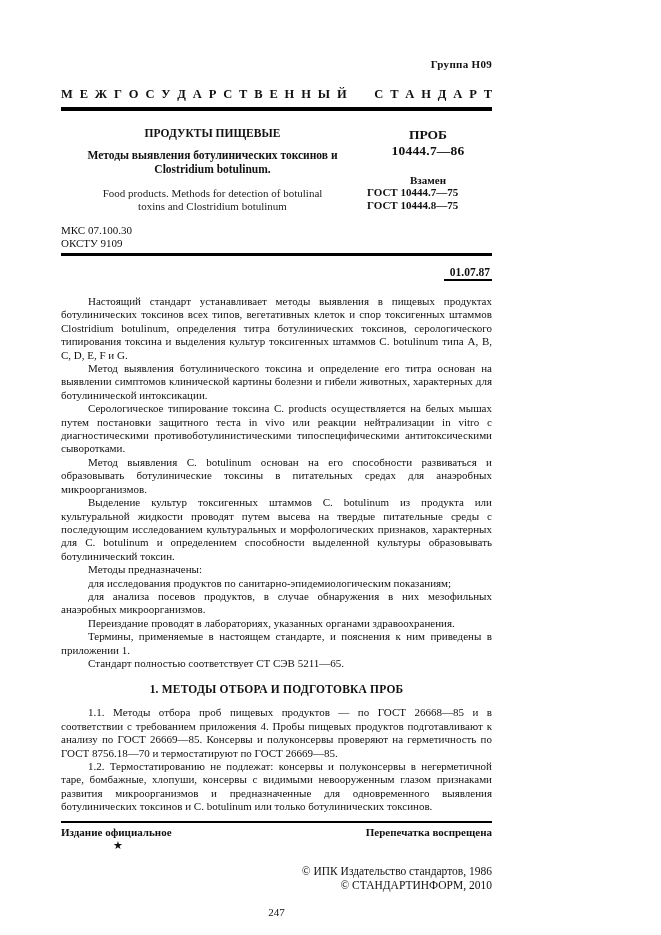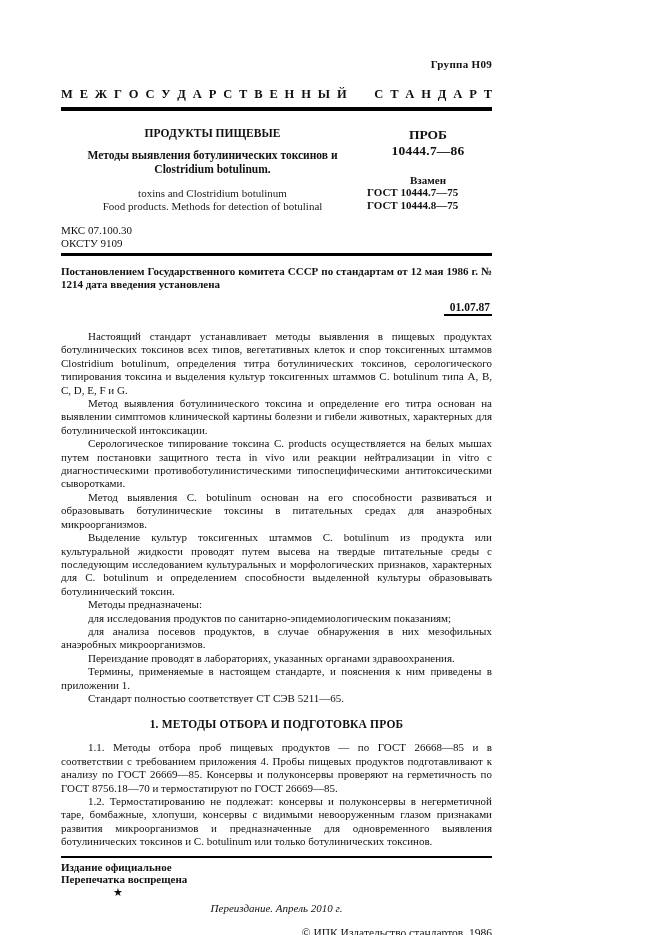--- a/index.html
+++ b/index.html
@@ -41,21 +41,21 @@
   .body-text{margin-top:14px;}
   .body-text p, .section p{
     margin:0;font-size:11px;line-height:13.4px;
     text-align:justify;text-indent:27px;
   }
   .section-heading{
     text-align:center;font-size:11.5px;font-weight:bold;
     margin:13px 0 11px 0;letter-spacing:.2px;
   }
   .footer{margin-top:7px;}
-  .footer-row{display:flex;justify-content:space-between;margin-top:3px;font-size:11px;font-weight:bold;flex-direction:column;}
+  .footer-row{display:flex;justify-content:space-between;margin-top:3px;font-size:11px;font-weight:bold;}
   .star{margin-left:52px;font-size:11px;margin-top:1px;}
   .reissue{text-align:center;font-style:italic;font-size:11px;margin-top:3px;}
   .copyrights{text-align:right;font-size:11.5px;line-height:14.5px;margin-top:12px;}
   .page-number{text-align:center;font-size:11px;margin-top:13px;}
 </style>
 </head>
 <body>
 
 <div class="page">
 
@@ -94,41 +94,40 @@
   <div class="rule-thick"></div>
 
   <div class="title-block">
     <div class="title-left">
       <div class="title-ru">ПРОДУКТЫ ПИЩЕВЫЕ</div>
       <div class="subtitle-ru">
         <div>Методы выявления ботулинических токсинов и</div>
         <div>Clostridium  botulinum.</div>
       </div>
       <div class="title-en">
+        <div>Food products. Methods for detection of botulinal</div>
         <div>toxins and Clostridium botulinum</div>
-        <div>Food products. Methods for detection of botulinal</div>
       </div>
     </div>
     <div class="title-right">
       <div class="gost-label">ПРОБ</div>
       <div class="gost-number">10444.7—86</div>
       <div class="replaces-label">Взамен</div>
       <div class="replaces-item">ГОСТ 10444.7—75</div>
       <div class="replaces-item">ГОСТ 10444.8—75</div>
     </div>
   </div>
 
   <div class="codes">
     <div>МКС 07.100.30</div>
     <div>ОКСТУ 9109</div>
   </div>
 
   <div class="rule-mid"></div>
 
-  <div class="resolution">Постановлением Государственного комитета СССР по стандартам от 12 мая 1986 г. № 1214 дата введения установлена</div>
   <div class="effective-date-row">
     <span class="effective-date">01.07.87</span>
   </div>
 
   <div class="body-text">
     <p>Настоящий стандарт устанавливает методы выявления в пищевых продуктах ботулинических токсинов всех типов, вегетативных клеток и спор токсигенных штаммов Clostridium botulinum, определения титра ботулинических токсинов, серологического типирования токсина и выделения культур токсигенных штаммов C. botulinum типа A, B, C, D, E, F и G.</p>
     <p>Метод выявления ботулинического токсина и определение его титра основан на выявлении симптомов клинической картины болезни и гибели животных, характерных для ботулинической интоксикации.</p>
     <p>Серологическое типирование токсина C. products осуществляется на белых мышах путем постановки защитного теста in vivo или реакции нейтрализации in vitro с диагностическими противоботулинистическими типоспецифическими антитоксическими сыворотками.</p>
     <p>Метод выявления C. botulinum основан на его способности развиваться и образовывать ботулинические токсины в питательных средах для анаэробных микроорганизмов.</p>
     <p>Выделение культур токсигенных штаммов C. botulinum из продукта или культуральной жидкости проводят путем высева на твердые питательные среды с последующим исследованием культуральных и морфологических признаков, характерных для C. botulinum и определением способности выделенной культуры образовывать ботулинический токсин.</p>
@@ -146,21 +145,20 @@
     <p>1.2. Термостатированию не подлежат: консервы и полуконсервы в негерметичной таре, бомбажные, хлопуши, консервы с видимыми невооруженным глазом признаками развития микроорганизмов и предназначенные для одновременного выявления ботулинических токсинов и C. botulinum или только ботулинических токсинов.</p>
   </div>
 
   <div class="footer">
     <div class="rule-thin"></div>
     <div class="footer-row">
       <span>Издание официальное</span>
       <span>Перепечатка воспрещена</span>
     </div>
     <div class="star">★</div>
-    <div class="reissue">Переиздание. Апрель 2010 г.</div>
     <div class="copyrights">
       <div>© ИПК Издательство стандартов, 1986</div>
       <div>© СТАНДАРТИНФОРМ, 2010</div>
     </div>
     <div class="page-number">247</div>
   </div>
 
 </div>
 
 </body></html>

